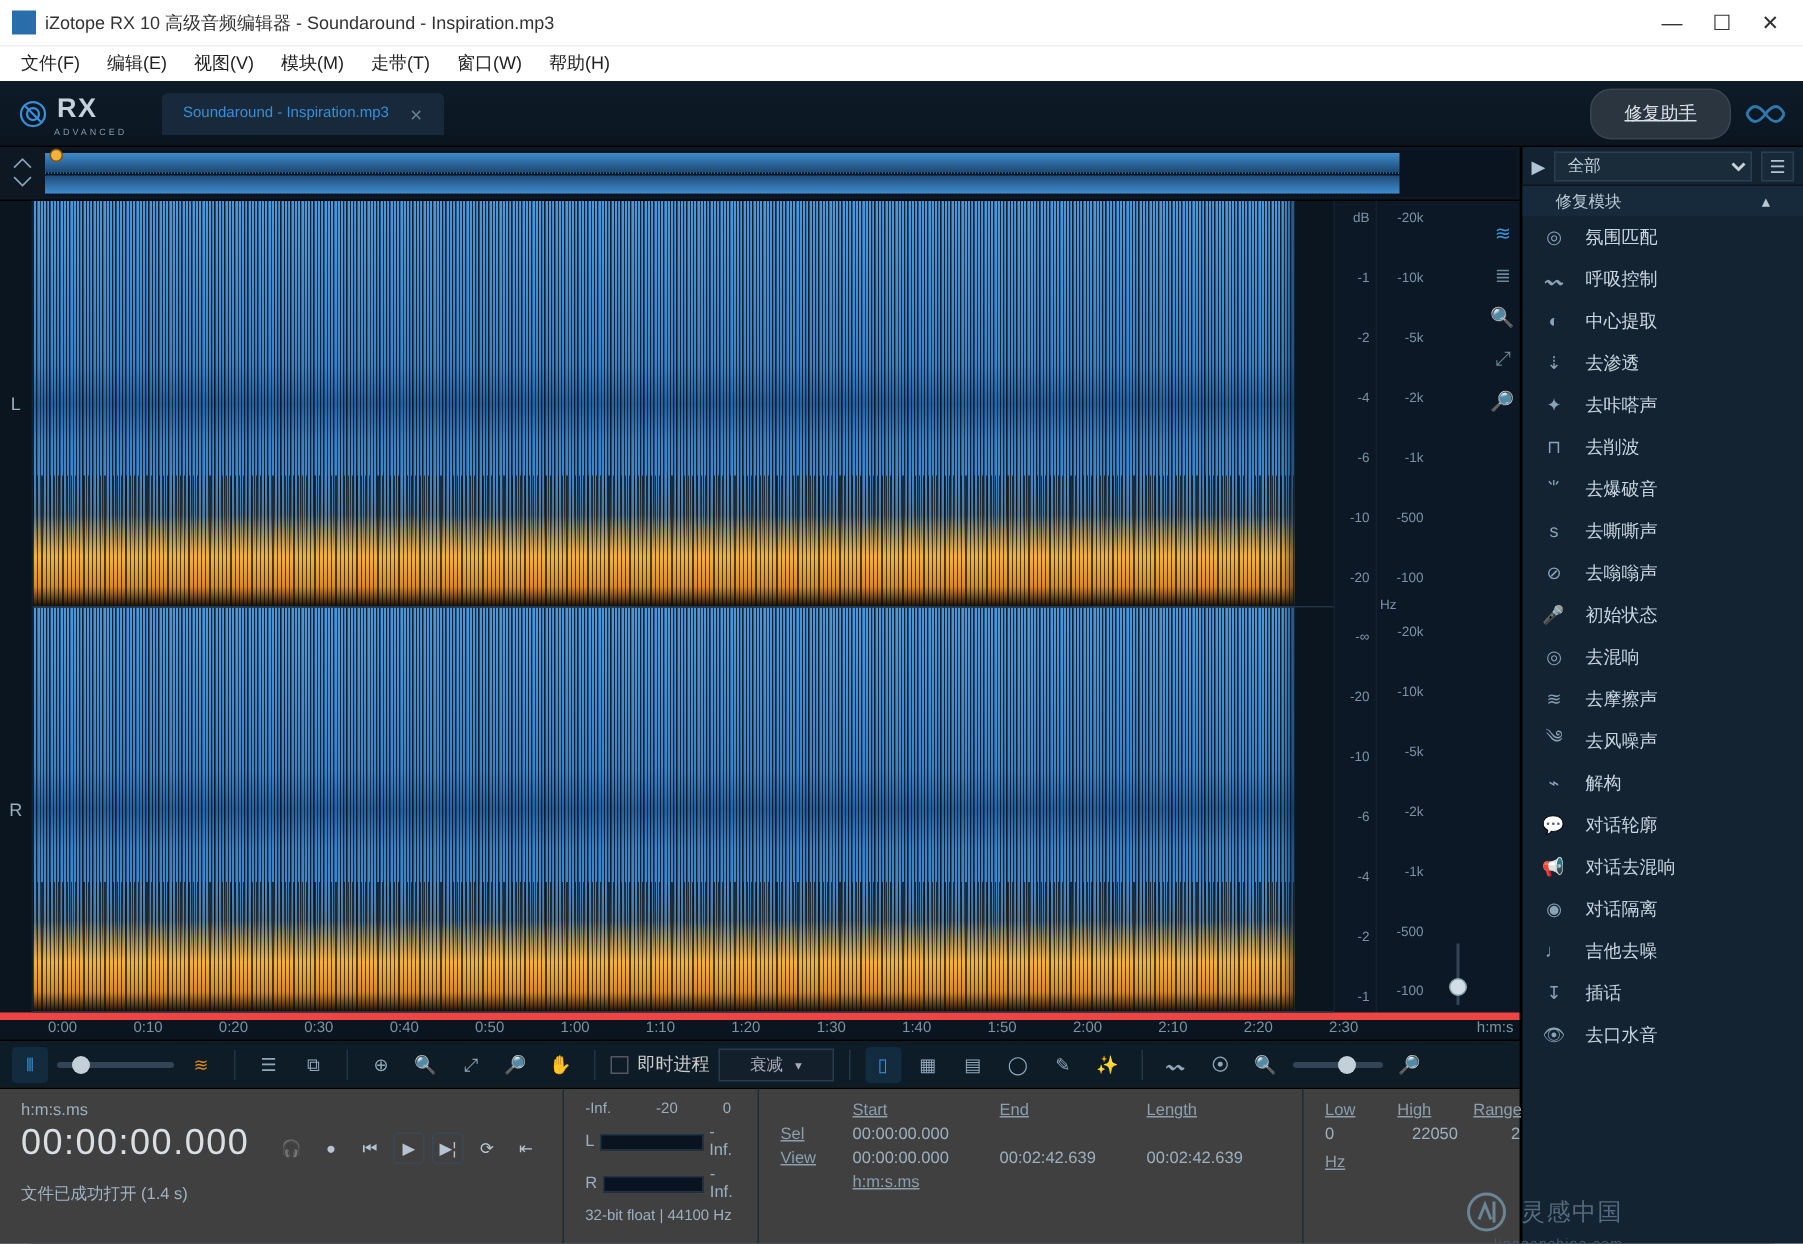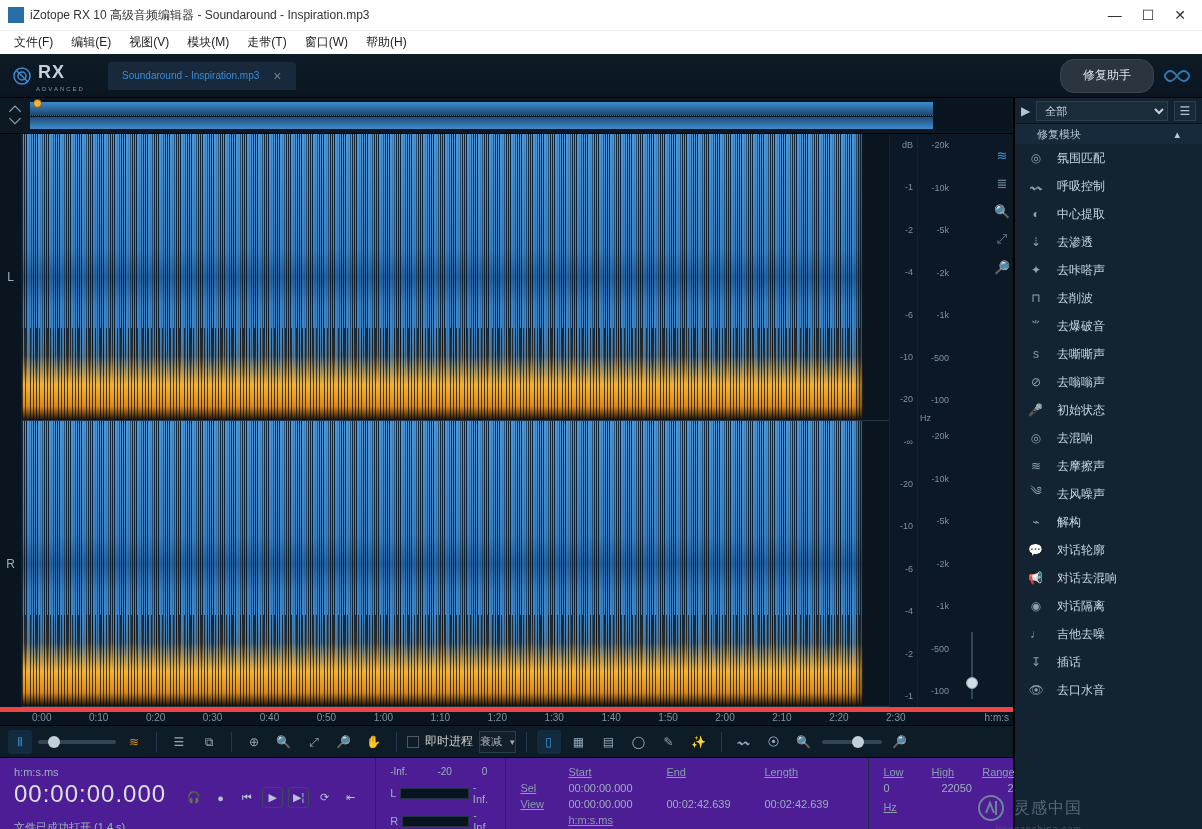--- a/index.html
+++ b/index.html
@@ -12,21 +12,21 @@
 .menubar span { padding: 2px 6px; }
 .app { position: relative; width: 1202px; height: 775px; background: #0e1a24; display: flex; flex-direction: column; border-radius: 21px; }
 .topbar { height: 44px; background: linear-gradient(#0e1c28,#0a1520); display: flex; align-items: center; padding: 0 10px; border-bottom: 1px solid #000;}
 .logo { width: 80px; height: 32px; display: flex; align-items: center; gap:4px; }
 .logo svg { width: 24px; height: 24px; }
 .logotxt { color: #c5d2dc; font-weight: bold; font-size: 18px; letter-spacing:1px;}
 .logosub { color:#8096a6; font-size:6px; letter-spacing:2px; position:relative; top:3px; margin-left:-2px;}
 .tab { display: flex; align-items: center; background: #17293a; height: 28px; padding: 0 14px; border-radius: 4px 4px 0 0; margin-left: 18px; gap: 14px; }
 .tab .name { color: #3a8dd6; font-size: 10px; }
 .tab .close { color: #6b8091; font-size: 14px; cursor:pointer;}
-.fixbtn { margin-left: auto; background: #2a3540; height: 27px; padding: 16px 22px; border-radius: 14px; display:flex; align-items:center; color:#d9e1e8; font-size:12px; border:1px solid #394550;}
+.fixbtn { margin-left: auto; background: #2a3540; height: 27px; padding: 16px 22px; border-radius: 14px; display:flex; align-items:center; color:#d9e1e8; font-size:12px; border:1px solid #394550;text-decoration:underline;}
 .waveicon { width: 30px; height:30px; display:flex; align-items:center; justify-content:center; margin-left:8px;}
 .waveicon svg path { stroke:#2e78ad; stroke-width:1.5; fill:none;}
 .main { flex: 1; display: flex; min-height:0; }
 .editor { flex: 1; display: flex; flex-direction: column; background:#0a1520; border-right:1px solid #000; min-width:0;}
 .overview { height: 36px; display:flex; background:#0d1823; border-bottom:1px solid #000;}
 .ov-handles { width: 30px; display:flex; flex-direction:column; justify-content:center; gap:3px; align-items:center;}
 .ov-handles svg{width:14px;height:9px;}
 .ov-wave { flex:1; background:#0a1420; position:relative; margin:2px 2px 2px 0;}
 .ov-wave .mini { position:absolute; inset:2px 8% 2px 0; background:
  repeating-linear-gradient(90deg,#2d6fab 0 1px,transparent 1px 2px);
@@ -69,24 +69,24 @@
 .vtools .vb.sel{color:#3d94d4;}
 .timeline{height:18px;display:flex;padding-left:32px;font-size:10px;color:#7e93a3;gap:2px;border-top:5px solid #ef4444;}
 .timeline span{flex:1;}
 .timeline .unit{flex:0 0 70px; text-align:right; padding-right:4px;}
 .toolbar{height:32px;background:#0e1c28;border-top:1px solid #000;display:flex;align-items:center;padding:0 8px;gap:6px;}
 .tbtn{width:24px;height:24px;display:flex;align-items:center;justify-content:center;color:#92a7b7;border-radius:3px;}
 .tbtn.sel{background:#132b3e;color:#3d94d4;}
 .tslider{width:78px;height:4px;background:#334454;border-radius:2px;position:relative;}
 .tslider .th{width:12px;height:12px;border-radius:50%;background:#c3d0da;position:absolute;top:-4px;left:10px;}
 .sep{width:1px;height:20px;background:#233547;margin:0 4px;}
-.combo{height:22px;background:#13202c;border:1px solid #2a3b4a;padding:0 0;display:flex;align-items:center;gap:8px;font-size:11px;color:#aab;}
+.combo{height:22px;background:#13202c;border:1px solid #2a3b4a;padding:0 20px;display:flex;align-items:center;gap:8px;font-size:11px;color:#aab;}
 .combo::after{content:"▾";font-size:9px;}
 .chk{width:12px;height:12px;border:1px solid #556;}
-.status{height:72px;background:#4c1d95;border-top:1px solid #000;display:flex;color:#9cafbe;font-size:11px;}
+.status{height:104px;background:#404040;border-top:1px solid #000;display:flex;color:#9cafbe;font-size:11px;}
 .st-block{padding:8px 14px;border-left:1px solid #1b2c3a;display:flex;flex-direction:column;gap:4px;}
 .st-block:first-child{border-left:none;flex:0 0 350px;}
 .bigtime{color:#dadfe3;font-size:24px;font-weight:300;letter-spacing:1px;}
 .timefmt{font-size:11px;color:#9cafbe;margin-bottom:2px;}
 .transport{display:flex;align-items:center;gap:5px;}
 .transport .b{width:21px;height:21px;display:flex;align-items:center;justify-content:center;color:#b5c4d0;}
 .transport .play{border:1px solid #3a4957;border-radius:3px;padding:0 2px;}
 .openmsg{color:#a0b4c4;margin-top:8px;}
 .meter{width:70px;height:11px;background:#0a1420;border:1px solid #223344;}
 .mlbl{display:flex;gap:30px;font-size:10px;}

